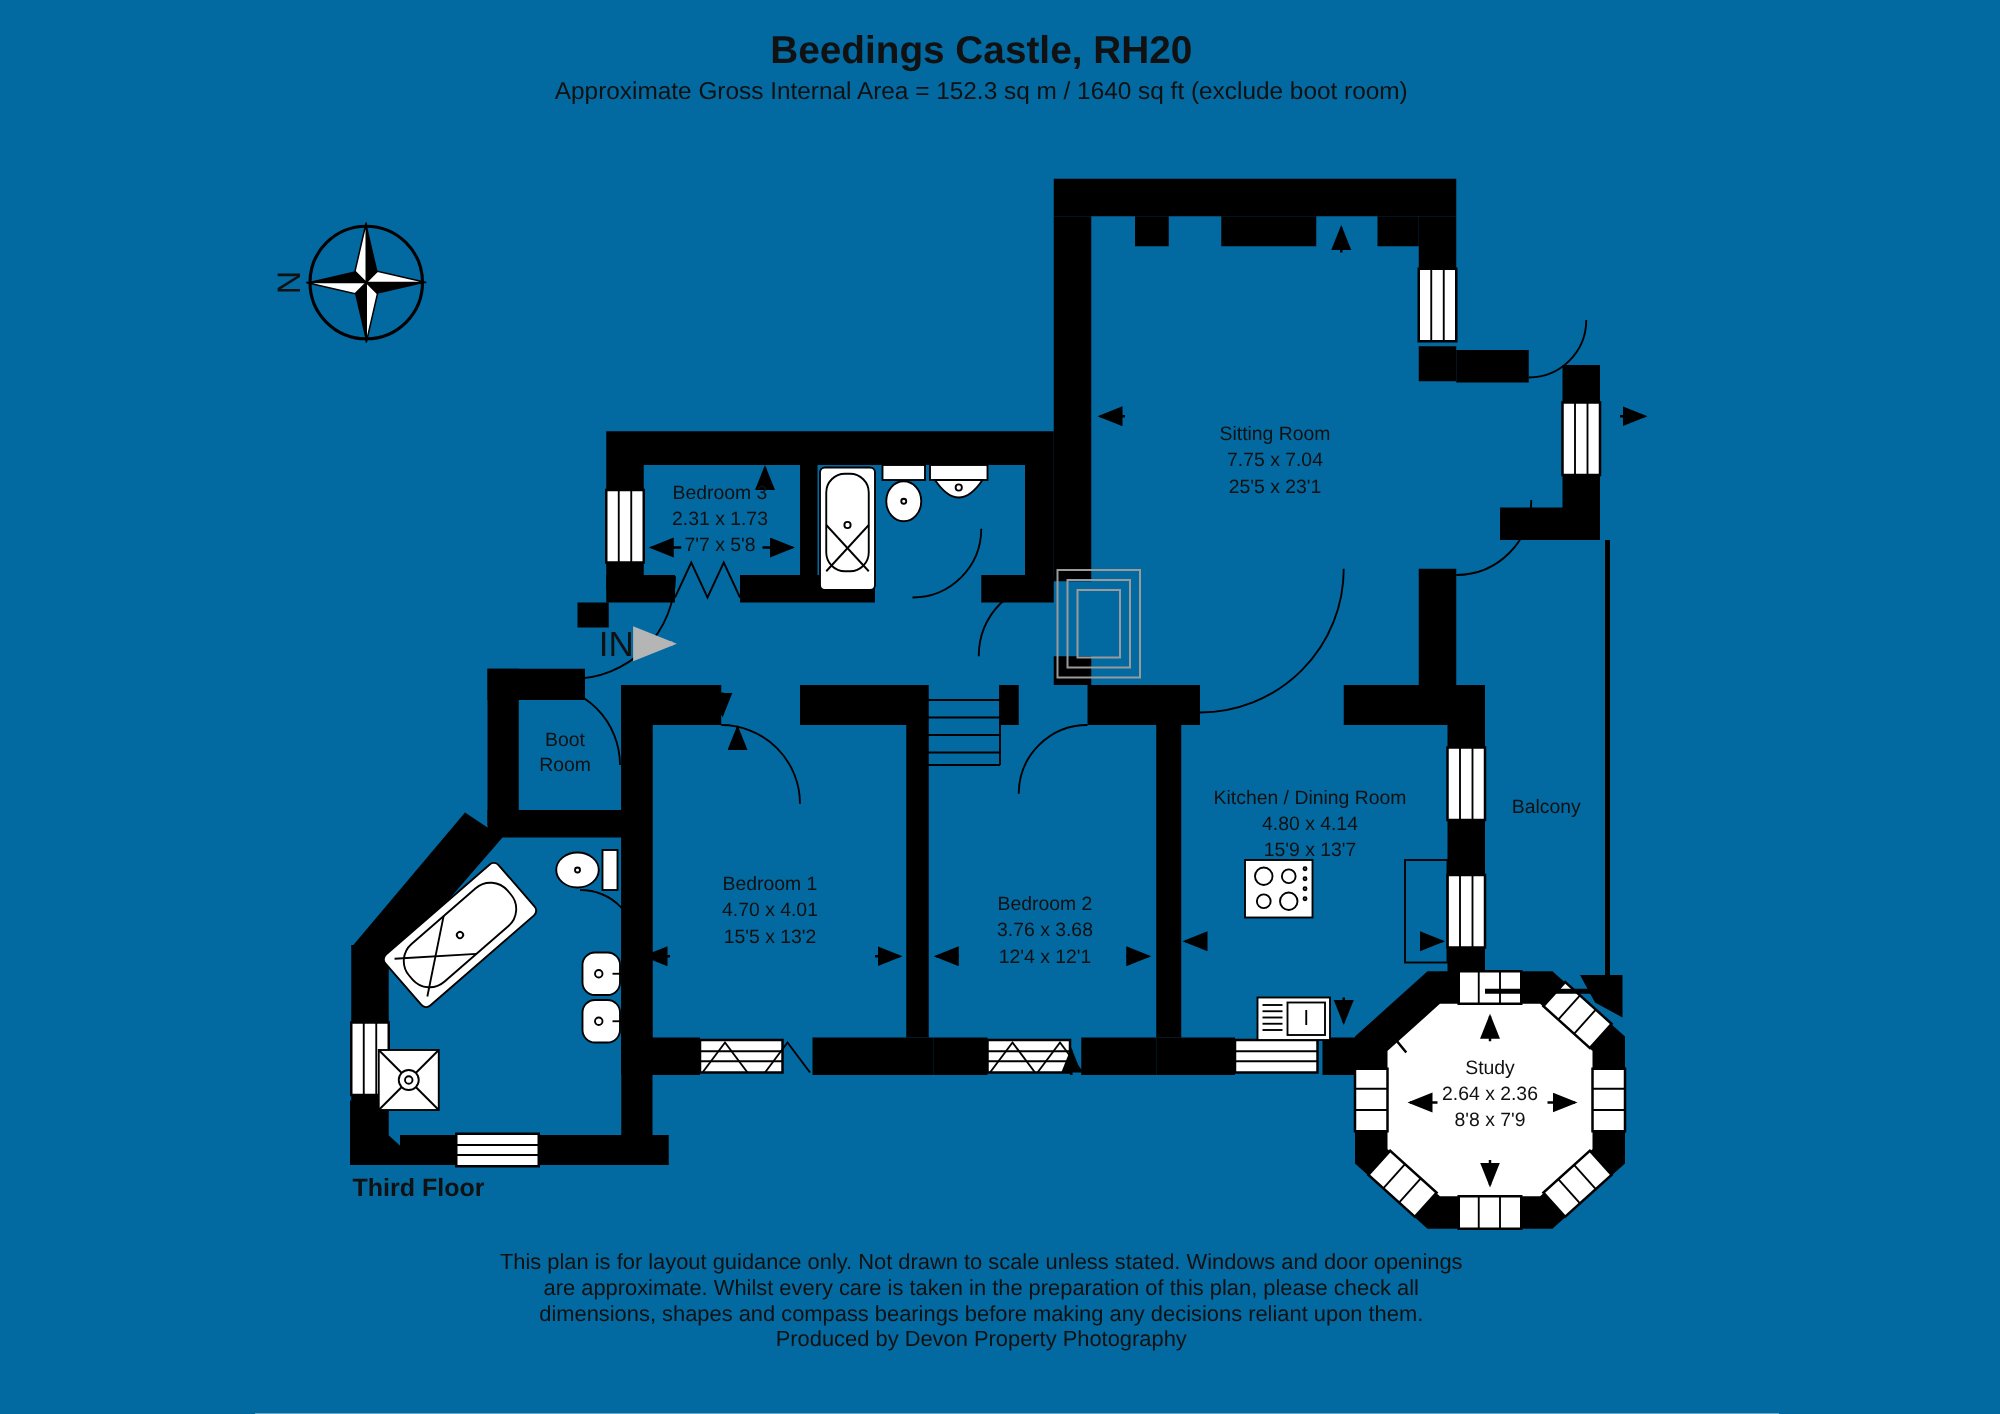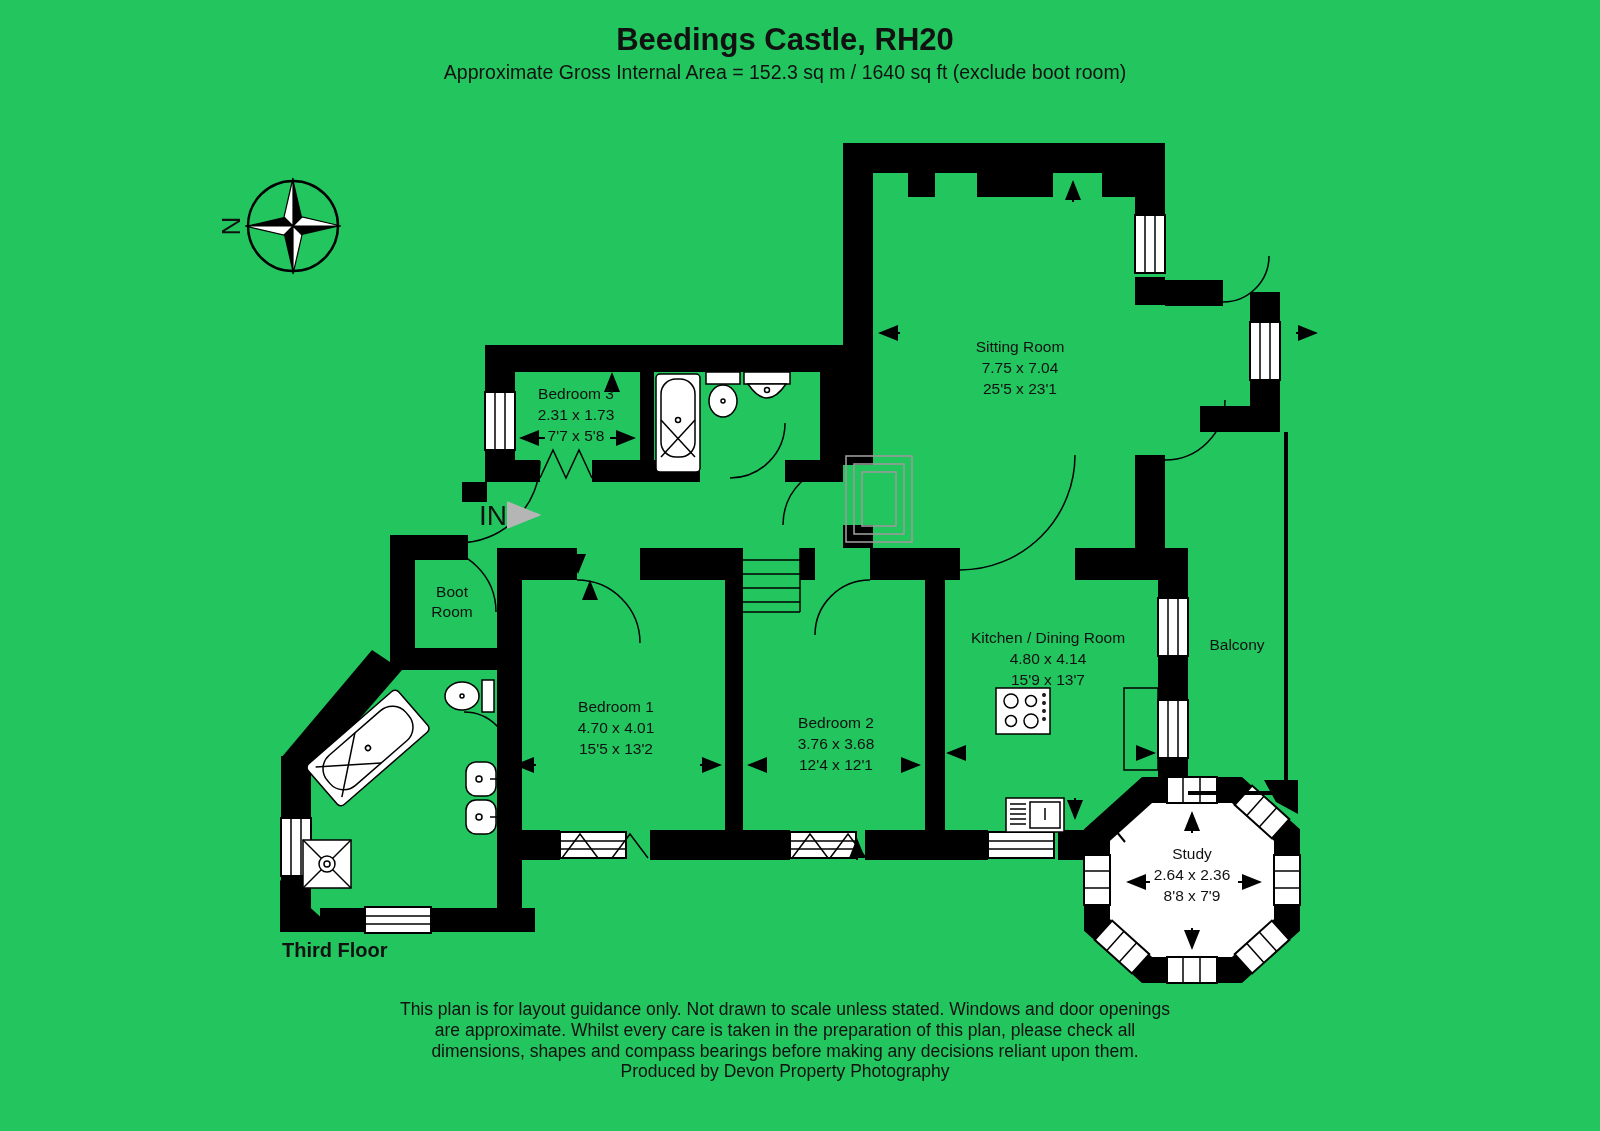--- a/index.html
+++ b/index.html
@@ -1,16 +1,16 @@
 <!DOCTYPE html>
 <html><head>
 <meta charset="utf-8">
 <style>
   html,body{margin:0;padding:0;background:#fff;}
-  .page{position:relative;width:1600px;height:1131px;background:#22c55e;
+  .page{position:relative;width:1600px;height:1131px;background:#0369a1;
         font-family:"Liberation Sans",sans-serif;overflow:hidden;text-align:center;}
   svg{position:absolute;left:0;top:0;}
   svg text{fill:#111;}
   .t-title{font-size:31px;font-weight:bold;}
   .t-sub{font-size:19.5px;}
   .t-room{font-size:15.5px;}
   .t-floor{font-size:20px;font-weight:bold;}
   .t-foot{font-size:17.5px;}
   .t-in{font-size:28px;}
   .t-n{font-size:26px;}

